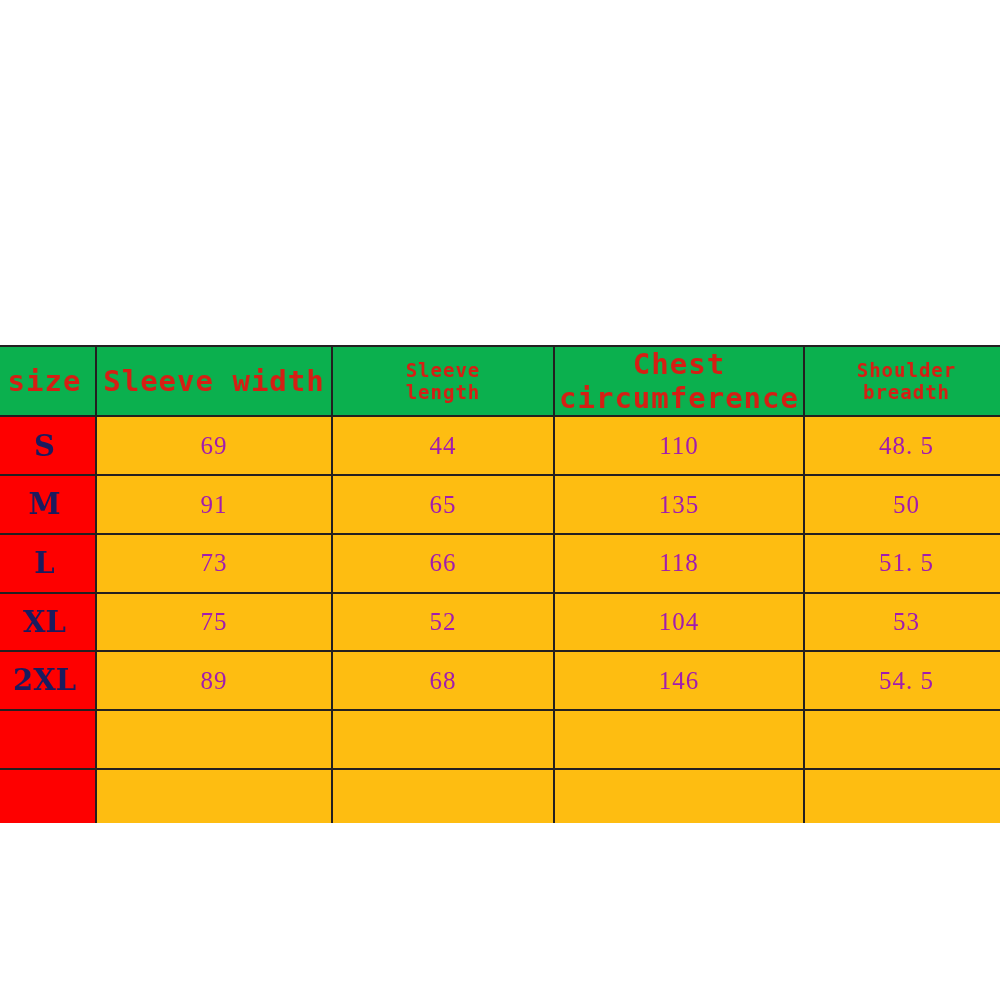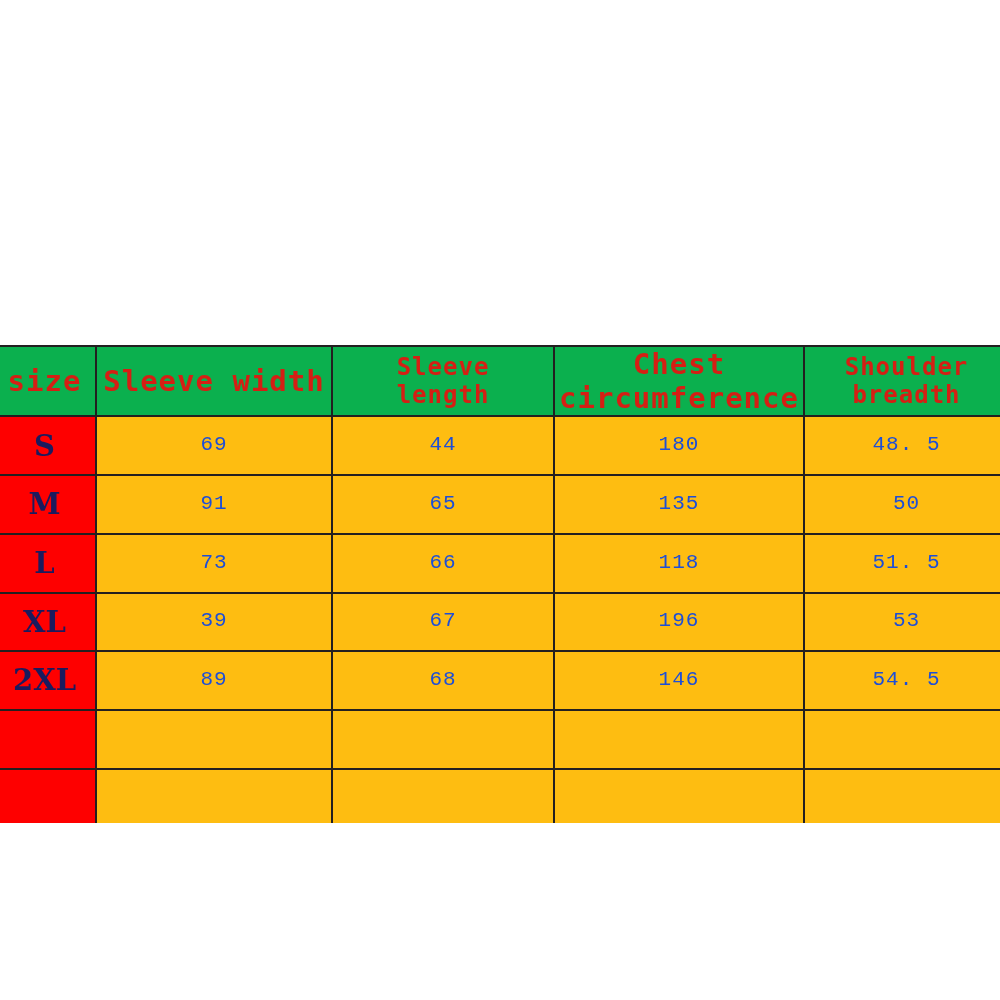--- a/index.html
+++ b/index.html
@@ -55,40 +55,40 @@
   col.c-shoulder  { width: 205px; }
 
   
   tr.header-row { height: 68px; }
   tr.header-row th {
     background: #0bb04e;
     color: #d51f14;
     font-weight: bold;
   }
   th.h-big   { font-size: 29px; letter-spacing: 1px; }
-  th.h-small { font-size: 24px; letter-spacing: 1px; }
+  th.h-small { font-size: 19px; letter-spacing: 1px; }
 
   
   tr.data-row  { height: 58.7px; }
   tr.empty-row { height: 58.7px; }
 
   td.size-cell {
     background: #fe0000;
     color: #1b1b5e;
     font-size: 29px;
     font-weight: bold;
     font-family: "DejaVu Serif", serif;
   }
 
   td.value-cell {
     background: #febd11;
-    color: #1d4ed8;
-    font-size: 21px;
+    color: #a21caf;
+    font-size: 25px;
     font-weight: normal;
-    font-family: Liberation Mono, monospace;
+    font-family: Liberation Serif, serif;
     letter-spacing: 1px;
   }
 </style>
 </head>
 <body>
 
 <div id="page">
 
   <div id="size-chart-wrap">
     <table class="size-chart">
@@ -108,42 +108,42 @@
           <th class="h-big">Chest<br>circumference</th>
           <th class="h-small">Shoulder<br>breadth</th>
         </tr>
       </thead>
 
       <tbody>
         <tr class="data-row">
           <td class="size-cell">S</td>
           <td class="value-cell">69</td>
           <td class="value-cell">44</td>
-          <td class="value-cell">180</td>
+          <td class="value-cell">110</td>
           <td class="value-cell">48. 5</td>
         </tr>
         <tr class="data-row">
           <td class="size-cell">M</td>
           <td class="value-cell">91</td>
           <td class="value-cell">65</td>
           <td class="value-cell">135</td>
           <td class="value-cell">50</td>
         </tr>
         <tr class="data-row">
           <td class="size-cell">L</td>
           <td class="value-cell">73</td>
           <td class="value-cell">66</td>
           <td class="value-cell">118</td>
           <td class="value-cell">51. 5</td>
         </tr>
         <tr class="data-row">
           <td class="size-cell">XL</td>
-          <td class="value-cell">39</td>
-          <td class="value-cell">67</td>
-          <td class="value-cell">196</td>
+          <td class="value-cell">75</td>
+          <td class="value-cell">52</td>
+          <td class="value-cell">104</td>
           <td class="value-cell">53</td>
         </tr>
         <tr class="data-row">
           <td class="size-cell">2XL</td>
           <td class="value-cell">89</td>
           <td class="value-cell">68</td>
           <td class="value-cell">146</td>
           <td class="value-cell">54. 5</td>
         </tr>
         <tr class="empty-row">

